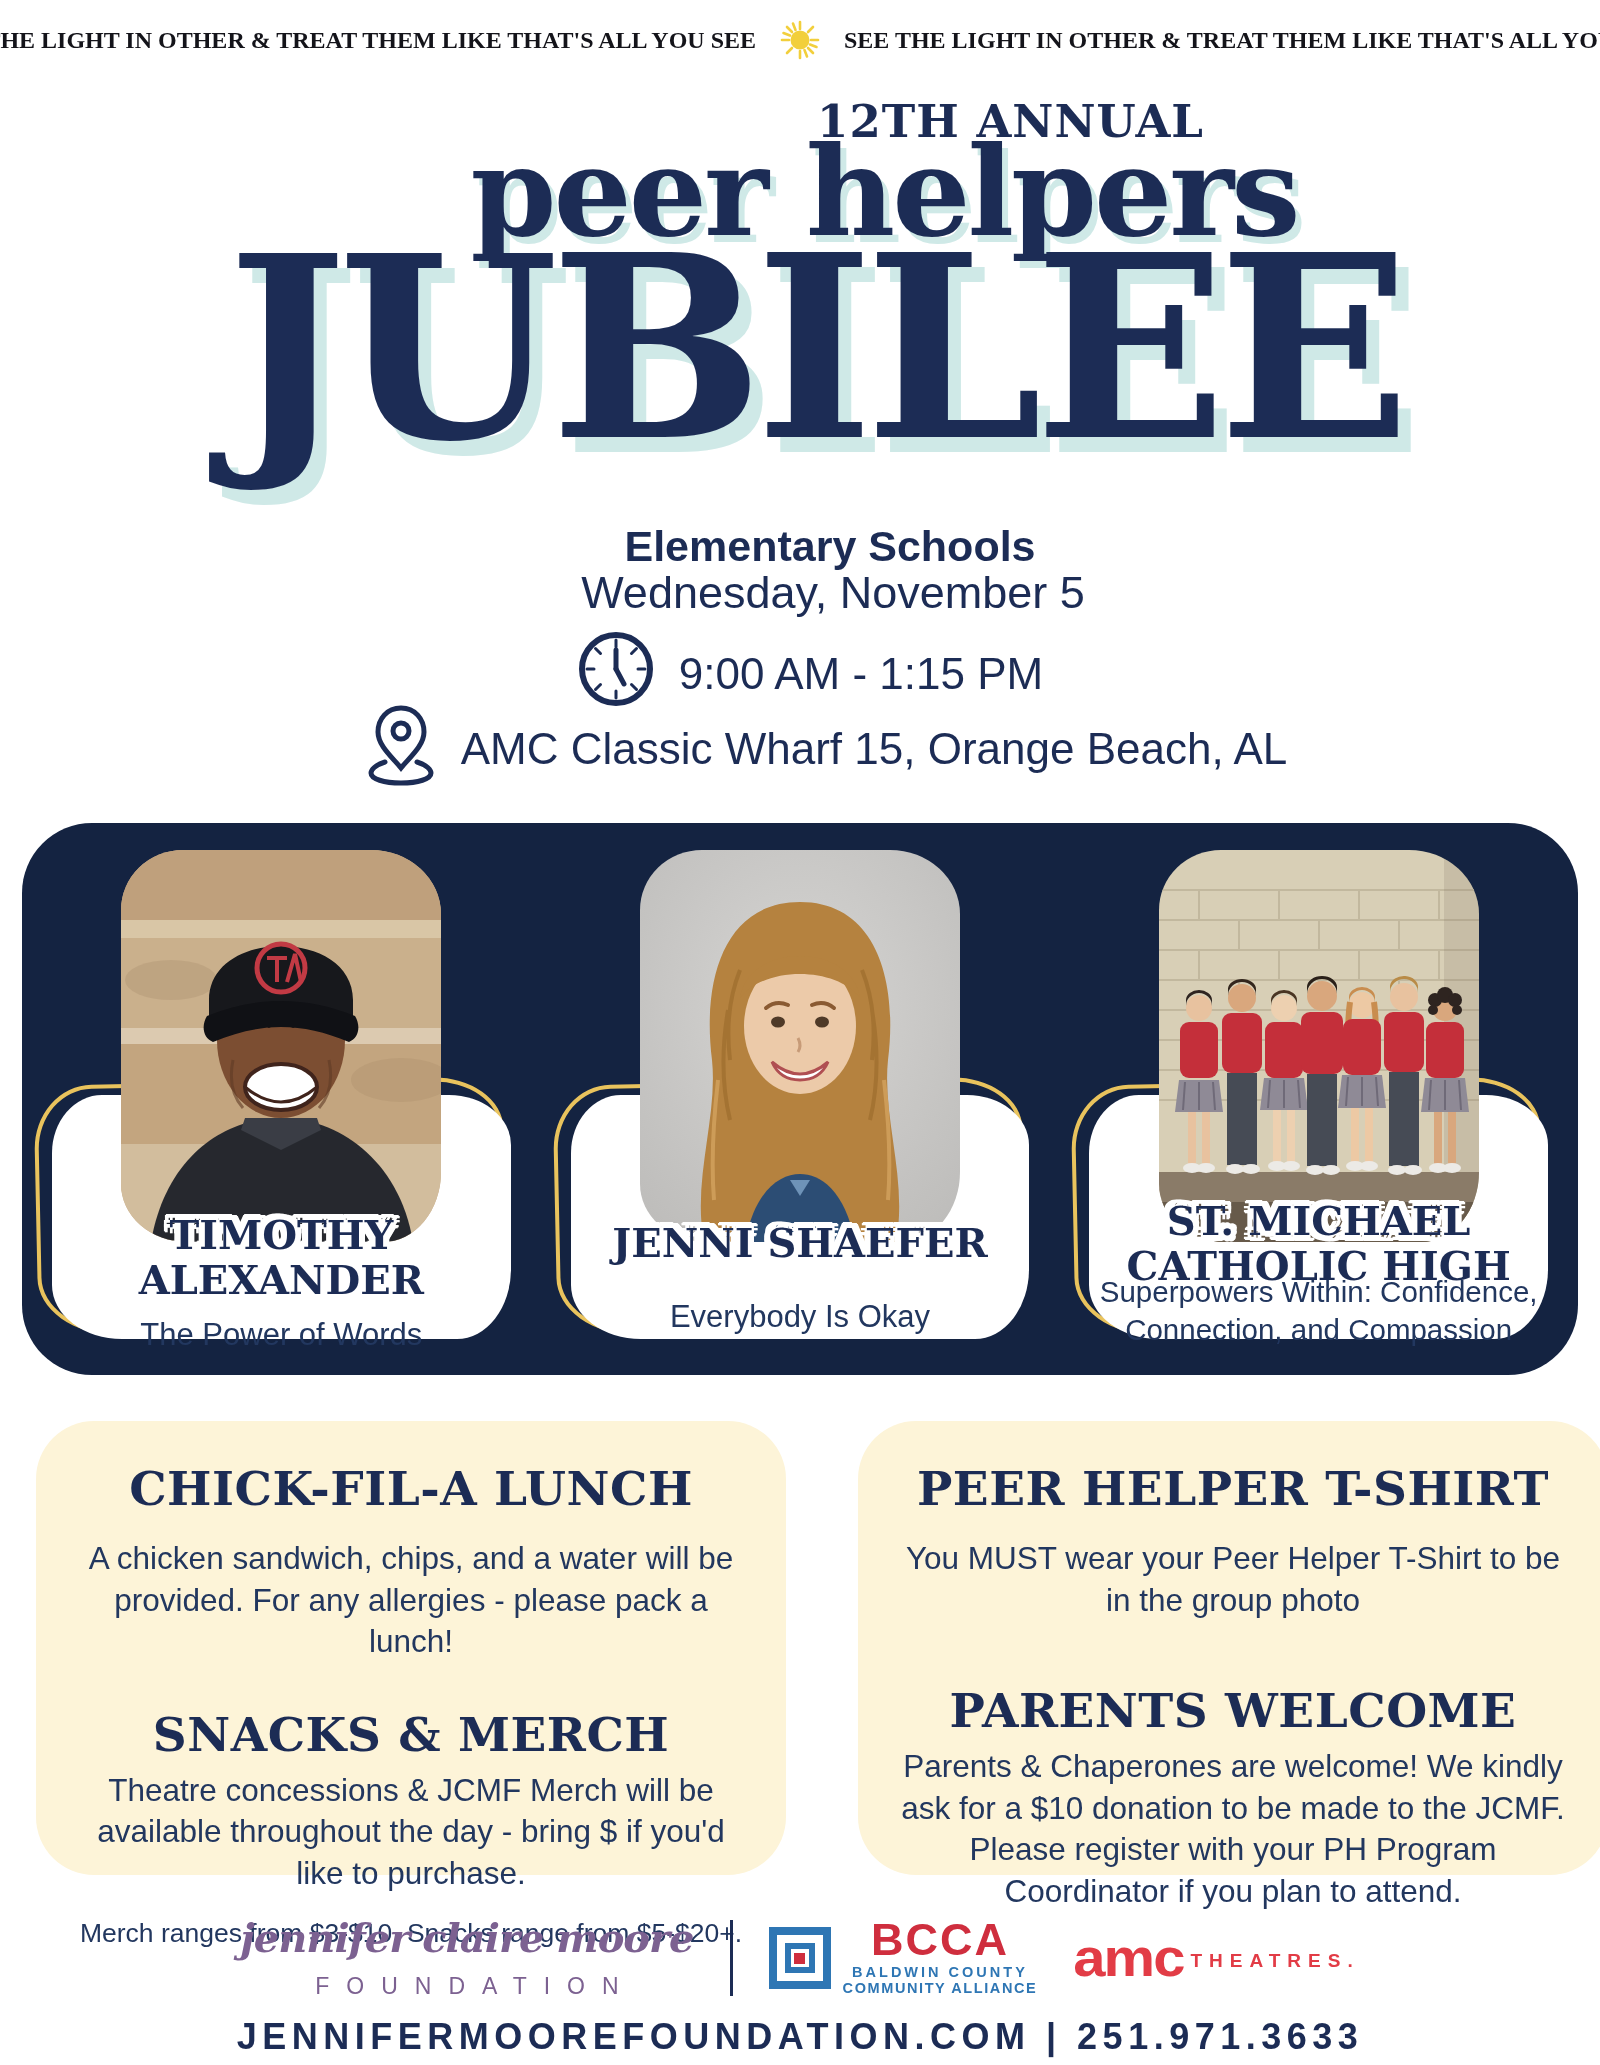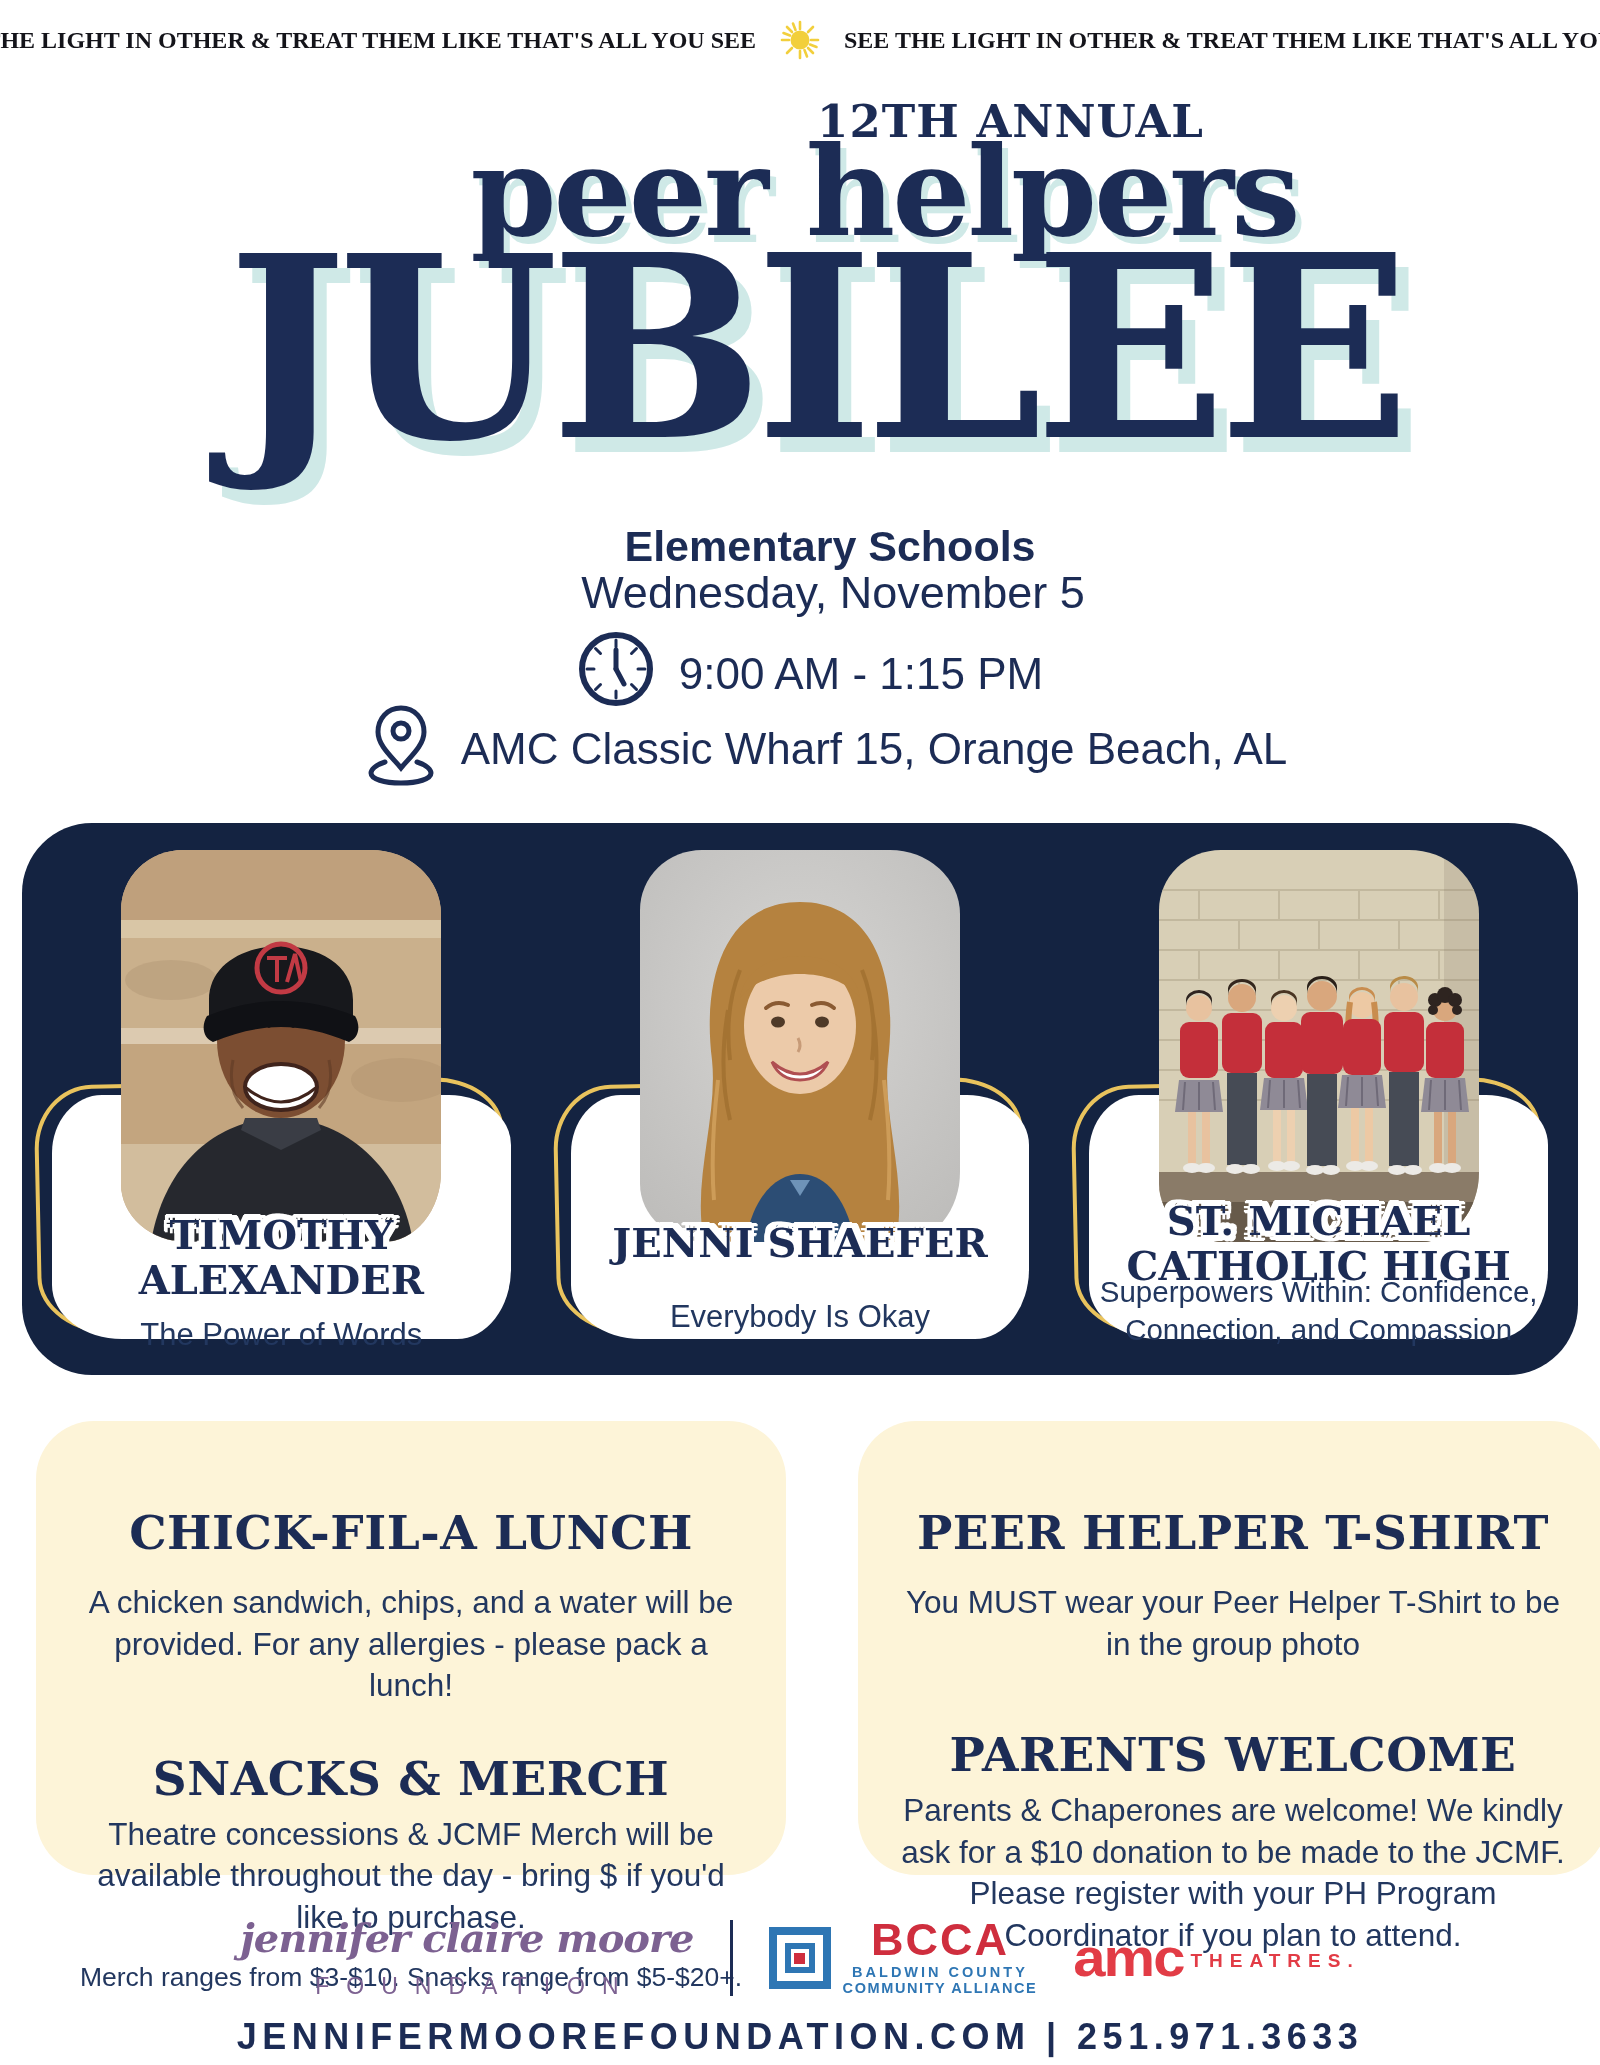--- a/index.html
+++ b/index.html
@@ -124,21 +124,21 @@
   
   .info-box{
     position:absolute;top:1421px;width:750px;height:454px;
     background:var(--cream);border-radius:58px;
     text-align:center;color:var(--body-navy);
   }
   .info-left{left:36px;}
   .info-right{left:858px;}
   .info-h{
     font-family:"DejaVu Serif",serif;font-weight:bold;
-    font-size:47px;color:var(--navy);letter-spacing:0.5px;line-height:1;margin-top:44px;
+    font-size:47px;color:var(--navy);letter-spacing:0.5px;line-height:1;
   }
   .info-left .ih1{padding-top:44px;}
   .info-right .ih1{padding-top:44px;}
   .info-p{
     margin:26px auto 0;max-width:672px;
     font-size:31.5px;line-height:1.32;
   }
   .info-left .ih2{margin-top:48px;}
   .info-right .ih2{margin-top:66px;}
   .info-p2{margin-top:12px;}

